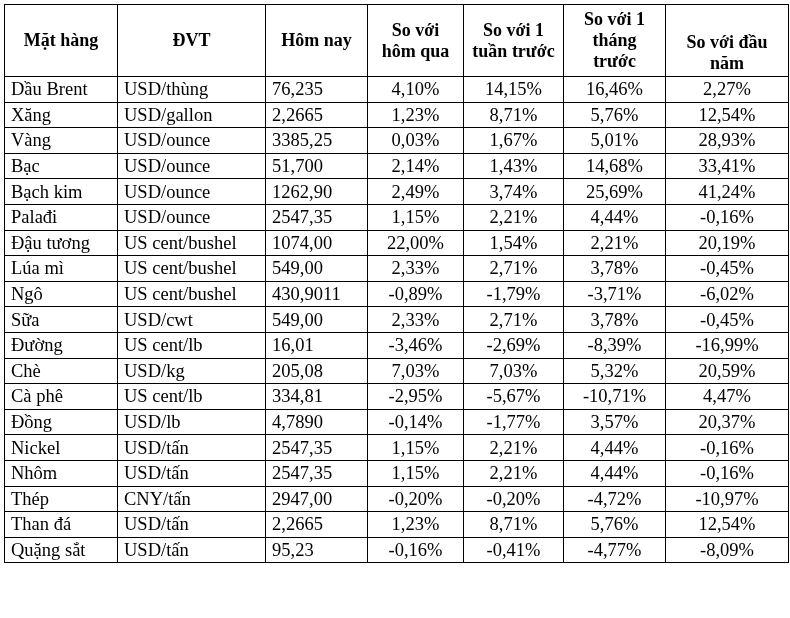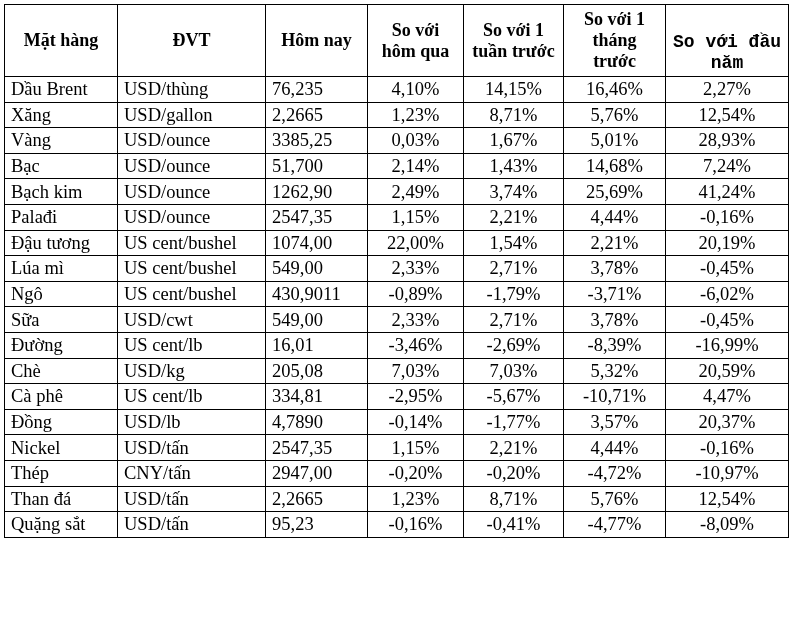--- a/index.html
+++ b/index.html
@@ -20,21 +20,21 @@
   }
   table.prices thead th {
     font-weight: bold;
     height: 69px;
     text-align: center;
     vertical-align: middle;
     white-space: normal;
     line-height: 21px;
     font-size: 18px;
   }
-  table.prices thead th.hdr-bottom { vertical-align: bottom; padding-bottom: 2px; font-family: Liberation Mono, monospace; }
+  table.prices thead th.hdr-bottom { vertical-align: bottom; padding-bottom: 2px; }
   table.prices tbody td { height: 24.6px; padding-top: 0; padding-bottom: 0; }
   td.c-name, td.c-unit, td.c-today { text-align: left; }
   td.c-pct { text-align: center; }
   col.w-name { width: 113px; }
   col.w-unit { width: 148px; }
   col.w-today { width: 102px; }
   col.w-d1 { width: 96px; }
   col.w-w1 { width: 100px; }
   col.w-m1 { width: 102px; }
   col.w-ytd { width: 123px; }
@@ -91,21 +91,21 @@
         <td class="c-pct">5,01%</td>
         <td class="c-pct">28,93%</td>
       </tr>
       <tr>
         <td class="c-name">Bạc</td>
         <td class="c-unit">USD/ounce</td>
         <td class="c-today">51,700</td>
         <td class="c-pct">2,14%</td>
         <td class="c-pct">1,43%</td>
         <td class="c-pct">14,68%</td>
-        <td class="c-pct">7,24%</td>
+        <td class="c-pct">33,41%</td>
       </tr>
       <tr>
         <td class="c-name">Bạch kim</td>
         <td class="c-unit">USD/ounce</td>
         <td class="c-today">1262,90</td>
         <td class="c-pct">2,49%</td>
         <td class="c-pct">3,74%</td>
         <td class="c-pct">25,69%</td>
         <td class="c-pct">41,24%</td>
       </tr>
@@ -193,20 +193,29 @@
       <tr>
         <td class="c-name">Nickel</td>
         <td class="c-unit">USD/tấn</td>
         <td class="c-today">2547,35</td>
         <td class="c-pct">1,15%</td>
         <td class="c-pct">2,21%</td>
         <td class="c-pct">4,44%</td>
         <td class="c-pct">-0,16%</td>
       </tr>
       <tr>
+        <td class="c-name">Nhôm</td>
+        <td class="c-unit">USD/tấn</td>
+        <td class="c-today">2547,35</td>
+        <td class="c-pct">1,15%</td>
+        <td class="c-pct">2,21%</td>
+        <td class="c-pct">4,44%</td>
+        <td class="c-pct">-0,16%</td>
+      </tr>
+      <tr>
         <td class="c-name">Thép</td>
         <td class="c-unit">CNY/tấn</td>
         <td class="c-today">2947,00</td>
         <td class="c-pct">-0,20%</td>
         <td class="c-pct">-0,20%</td>
         <td class="c-pct">-4,72%</td>
         <td class="c-pct">-10,97%</td>
       </tr>
       <tr>
         <td class="c-name">Than đá</td>

